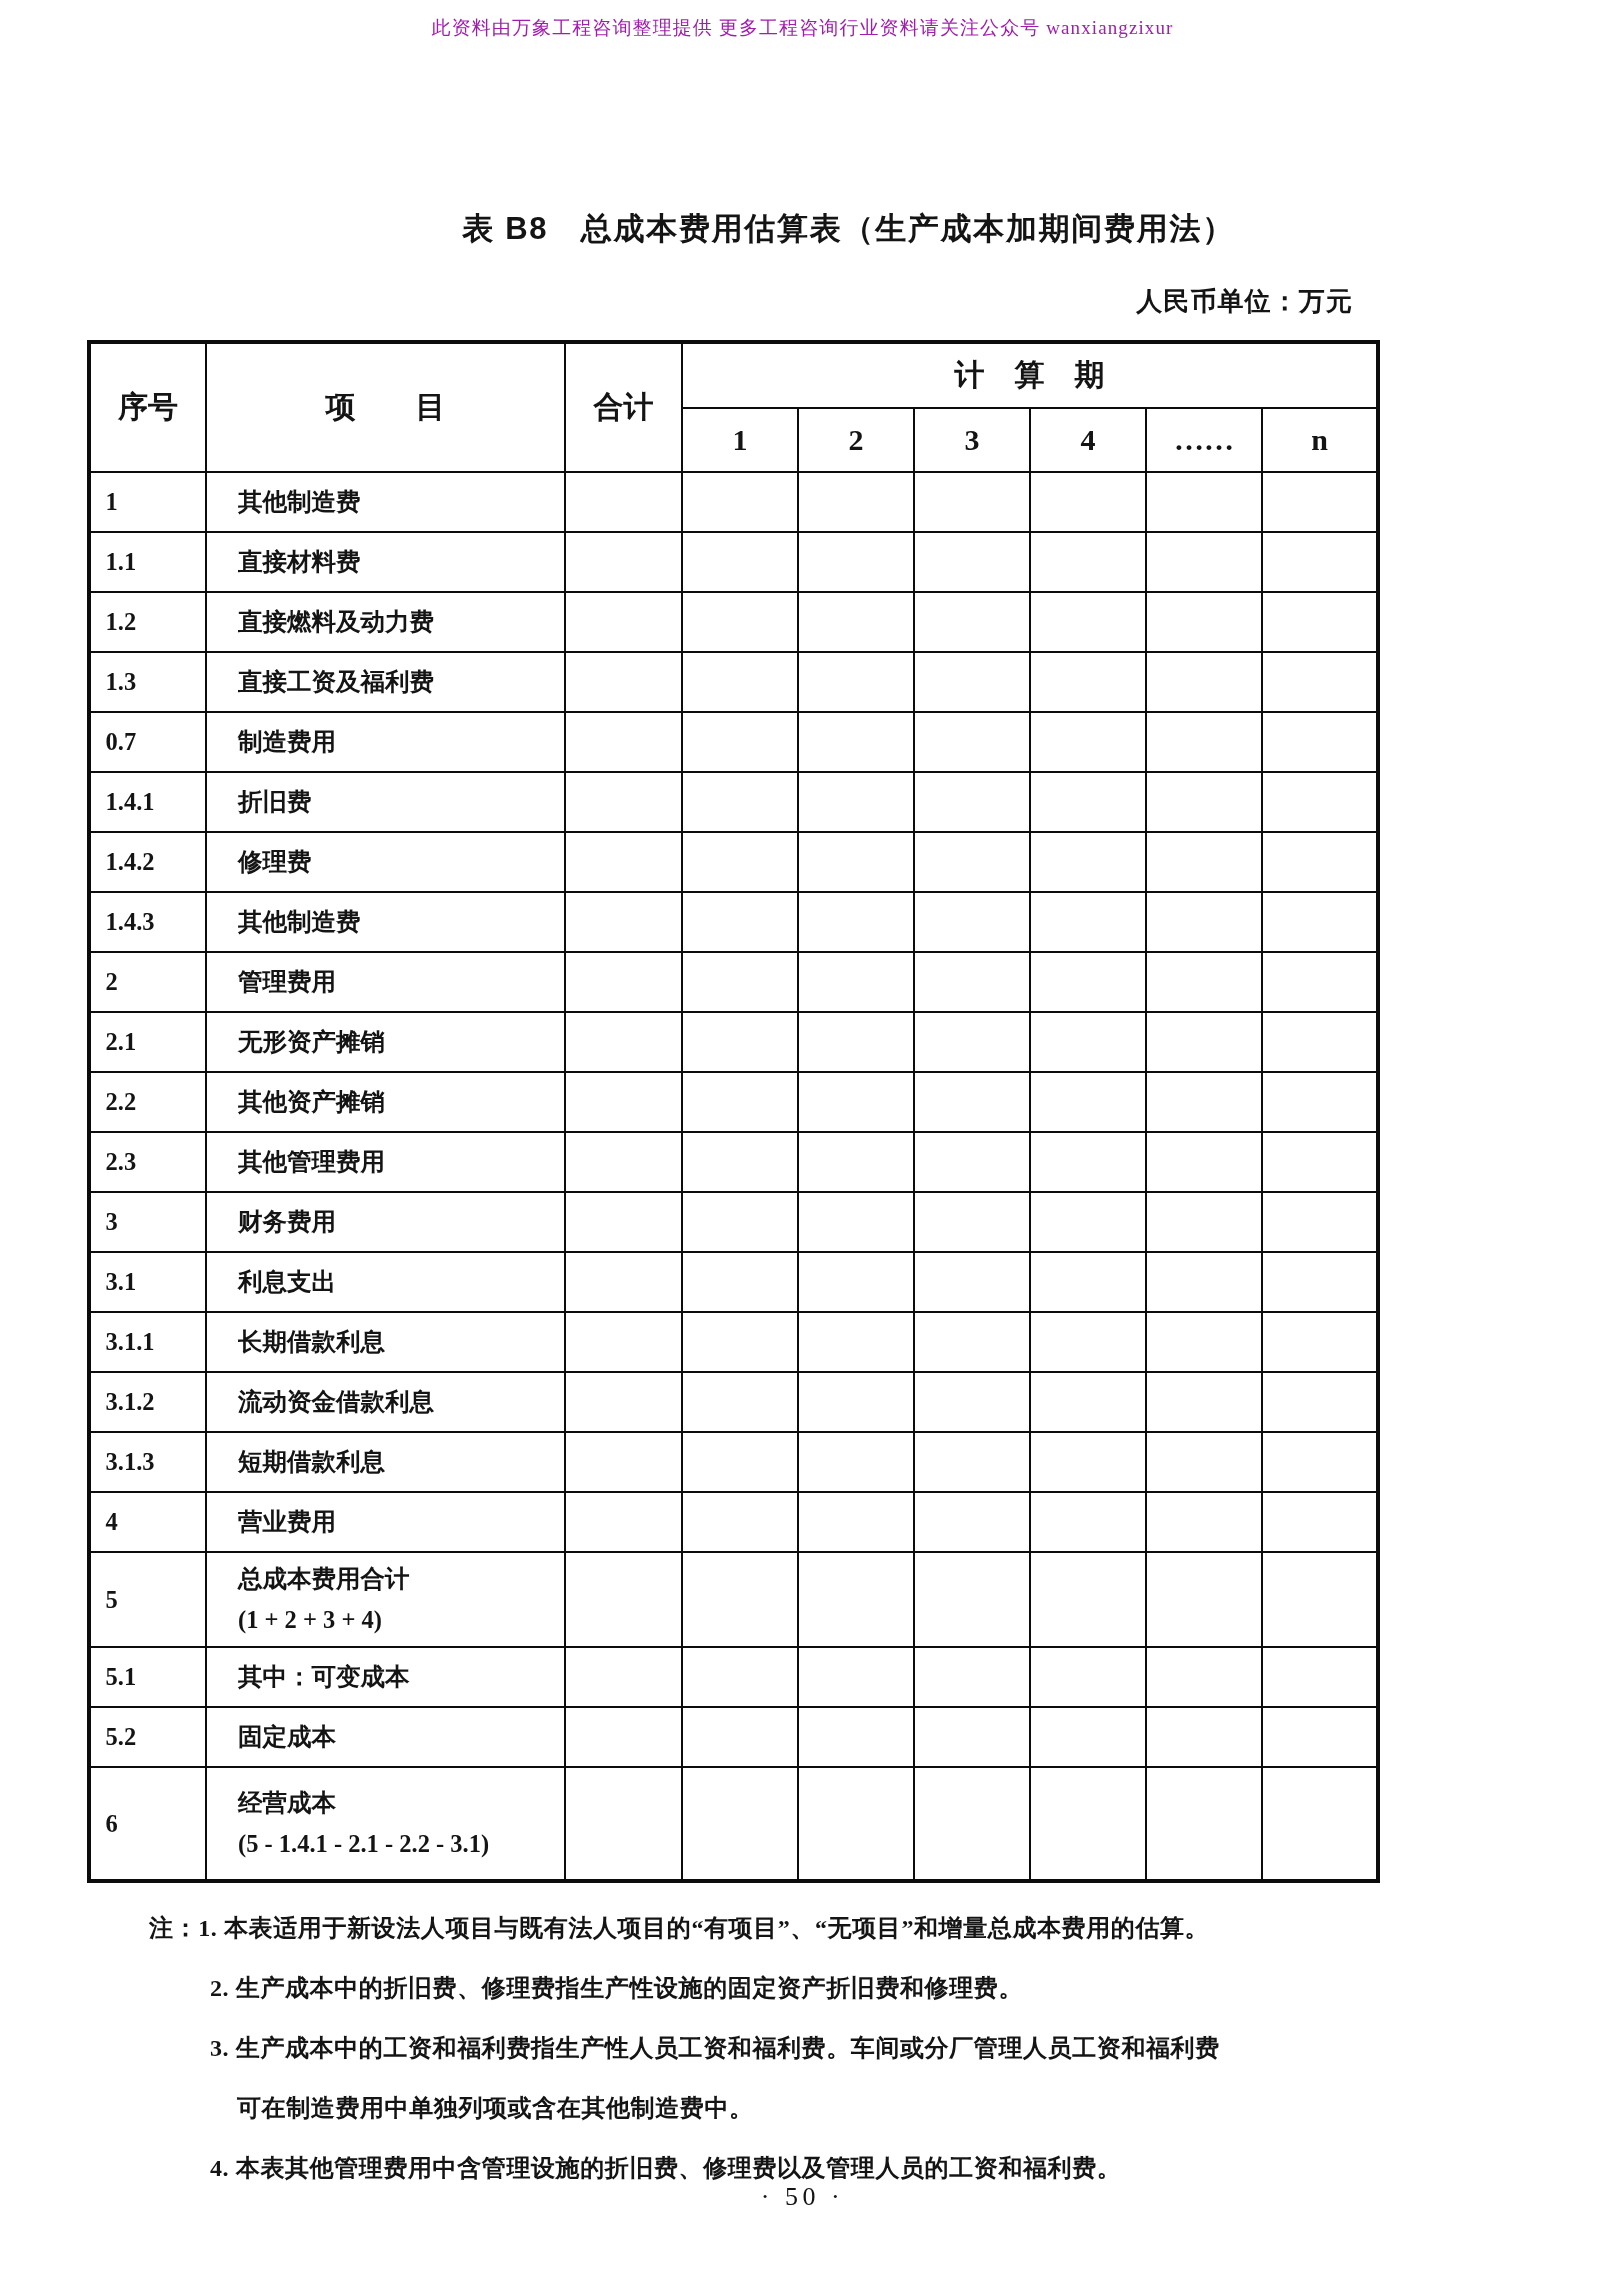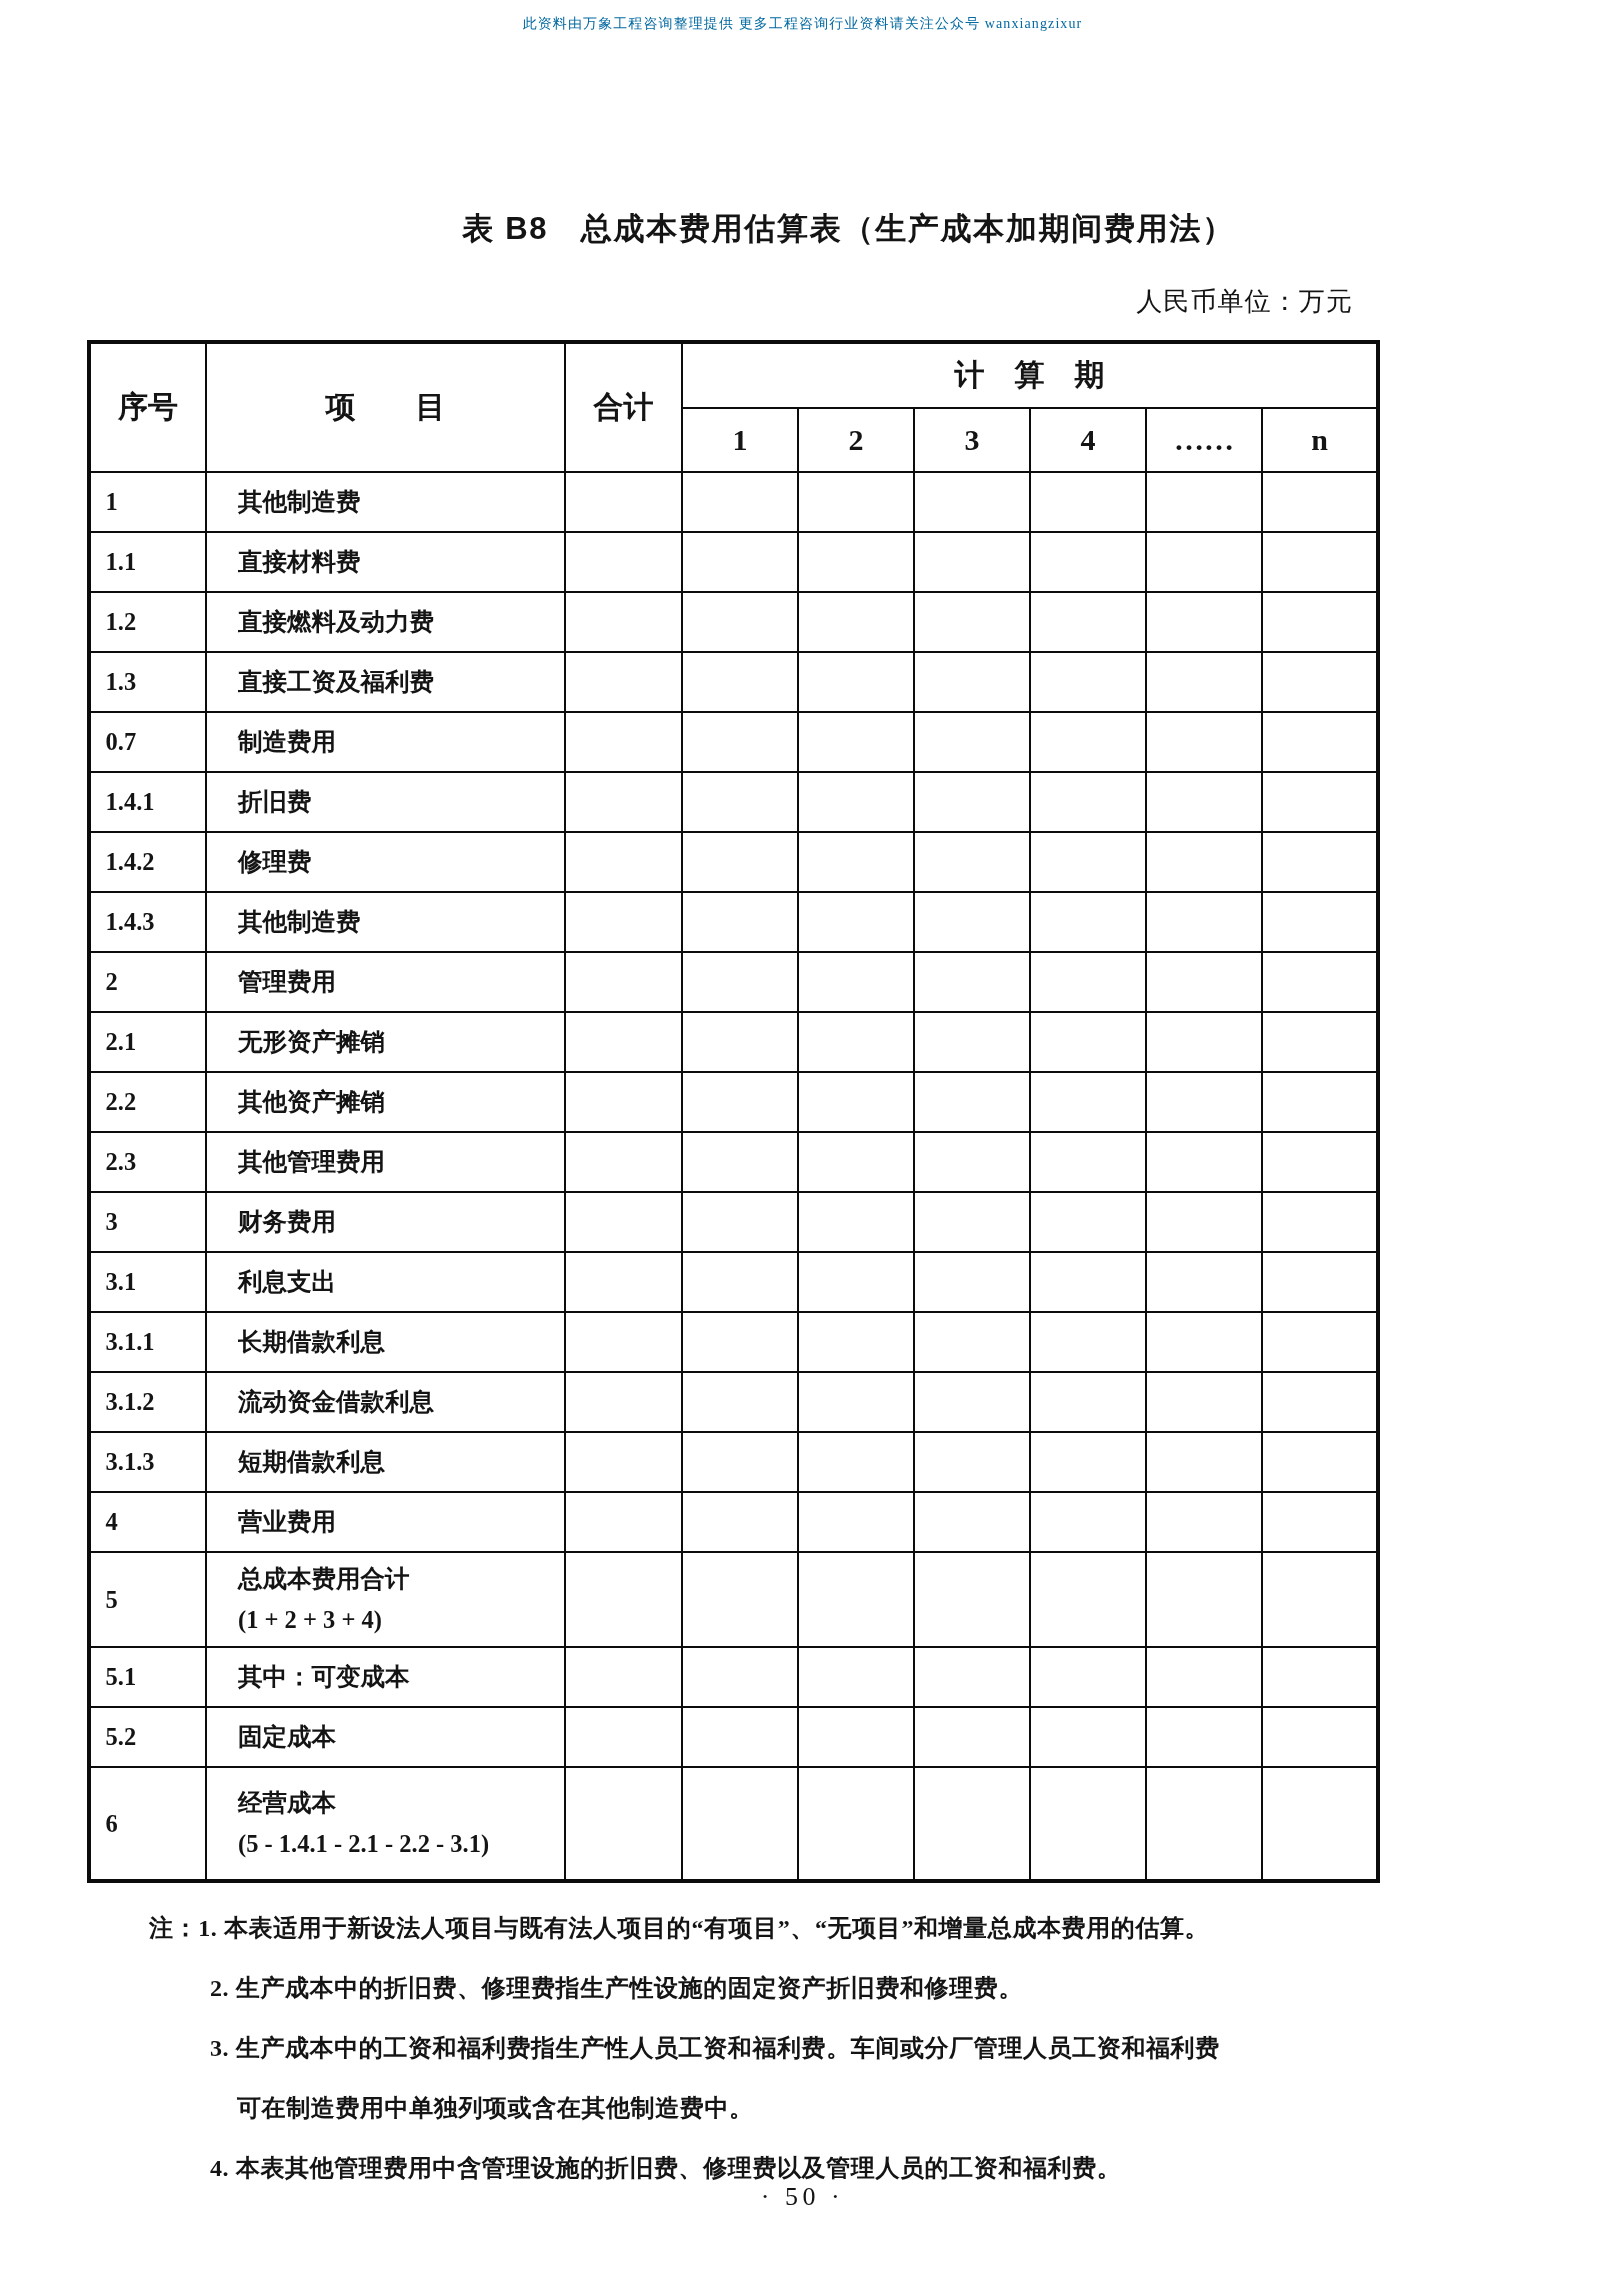--- a/index.html
+++ b/index.html
@@ -8,33 +8,33 @@
     width:1605px; height:2295px;
     font-family:"Liberation Serif", serif;
     color:#141414;
   }
   .page {
     position:relative; width:1605px; height:2295px;
     background:#ffffff; overflow:hidden;
   }
   .watermark {
     position:absolute; top:14.5px; left:0; width:100%;
-    text-align:center; font-size:14px; color:#0369a1;
+    text-align:center; font-size:19px; color:#a21caf;
     letter-spacing:1.1px; font-weight:400;
   }
   .title {
     position:absolute; top:208px; left:0; width:100%;
     text-align:center; font-size:31px; font-weight:700;
     font-family:"Liberation Sans", sans-serif;
     letter-spacing:1.7px;
     margin-left:46px;
   }
   .unit {
     position:absolute; top:284px; right:252px;
-    font-size:26px; font-weight:400; letter-spacing:1.1px;
+    font-size:26px; font-weight:700; letter-spacing:1.1px;
   }
   .tablewrap { position:absolute; left:87px; top:340px; width:1291px; }
   table.cost {
     border-collapse:collapse; table-layout:fixed;
     width:1291px; border:4.5px solid #0c0c0c;
   }
   table.cost td { border:2.8px solid #0c0c0c; vertical-align:middle; overflow:hidden; }
   tr.hrow1 { height:66px; }
   tr.hrow2 { height:64px; }
   tr.row-std { height:60px; }

